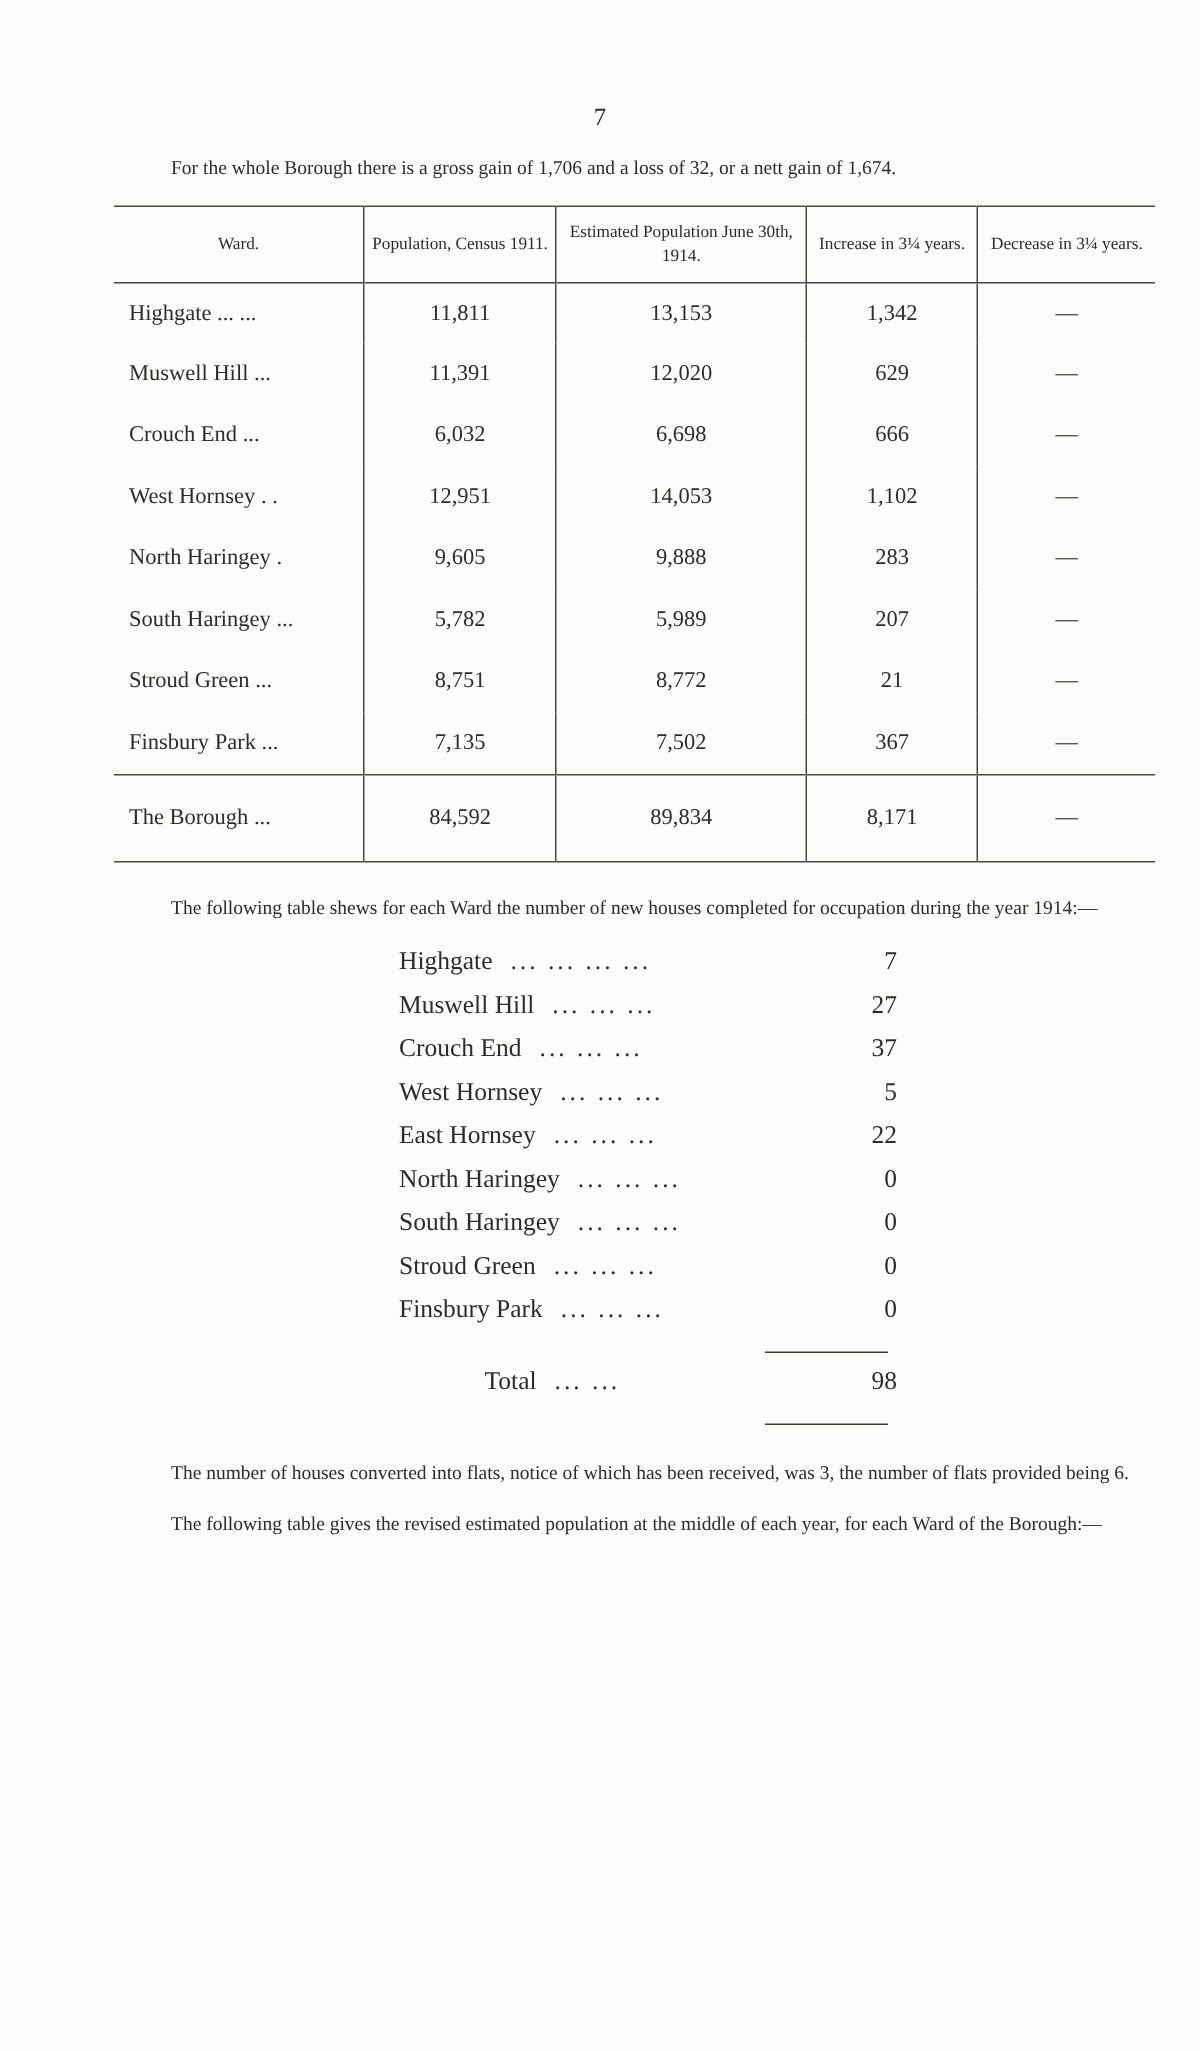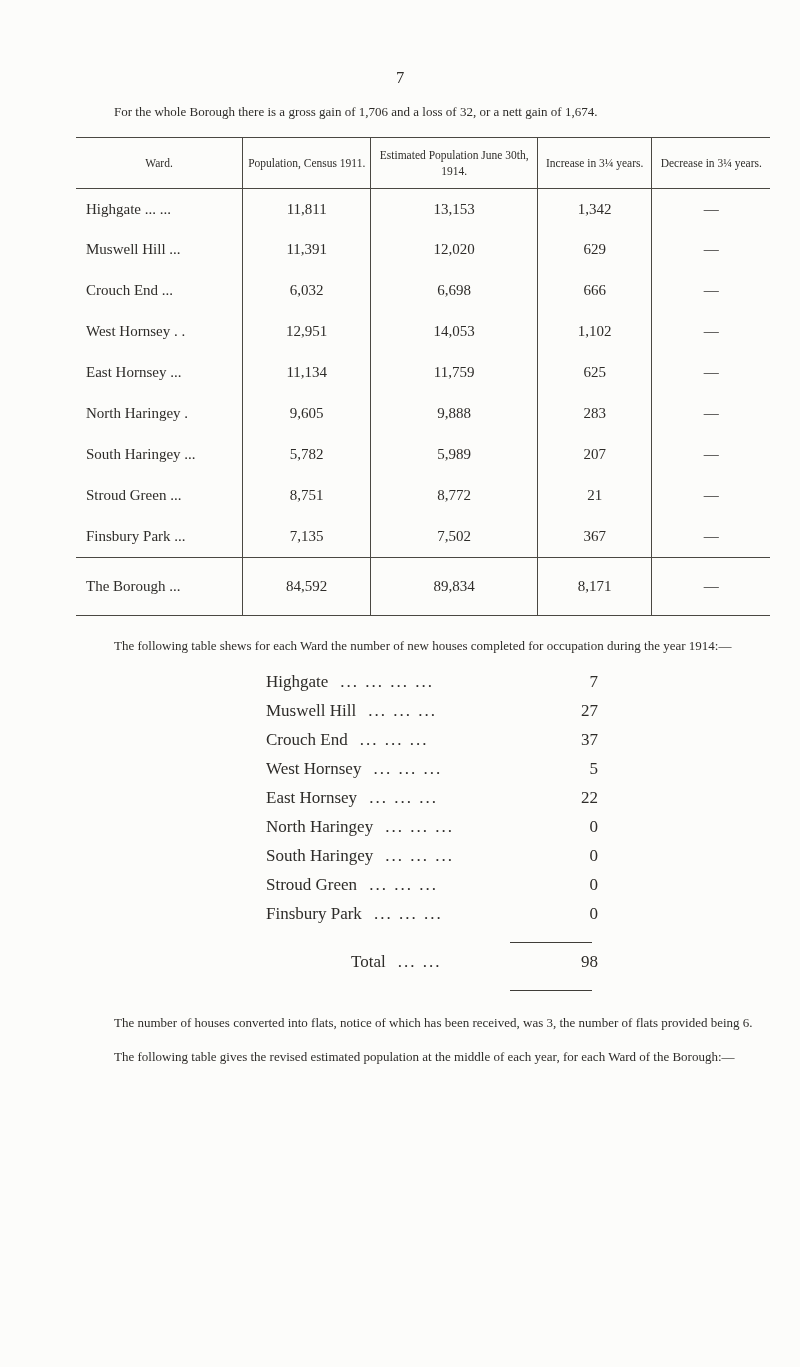--- a/index.html
+++ b/index.html
@@ -73,21 +73,21 @@
     letter-spacing: 2px;
     overflow: hidden;
     white-space: nowrap;
   }
   .hl-value { width: 40px; text-align: right; }
   .sum-rule {
     border-top: 1.2px solid #3f3d38;
     width: 82px;
     margin: 9px 6px 9px auto;
   }
-  .total-line .hl-label { margin-left: 85px; }
+  .total-line .hl-label { margin-left: 57px; }
   .closing { margin-top: 22px; }
   .closing + .para { margin-top: 0; }
 </style>
 </head>
 <body>
 
 <div class="page">
 
   <div class="page-number">7</div>
 
@@ -133,27 +133,20 @@
         <td class="cell-num">—</td>
       </tr>
       <tr>
         <td class="cell-ward">West Hornsey . .</td>
         <td class="cell-num">12,951</td>
         <td class="cell-num">14,053</td>
         <td class="cell-num">1,102</td>
         <td class="cell-num">—</td>
       </tr>
       <tr>
-        <td class="cell-ward">East Hornsey ...</td>
-        <td class="cell-num">11,134</td>
-        <td class="cell-num">11,759</td>
-        <td class="cell-num">625</td>
-        <td class="cell-num">—</td>
-      </tr>
-      <tr>
         <td class="cell-ward">North Haringey .</td>
         <td class="cell-num">9,605</td>
         <td class="cell-num">9,888</td>
         <td class="cell-num">283</td>
         <td class="cell-num">—</td>
       </tr>
       <tr>
         <td class="cell-ward">South Haringey ...</td>
         <td class="cell-num">5,782</td>
         <td class="cell-num">5,989</td>

